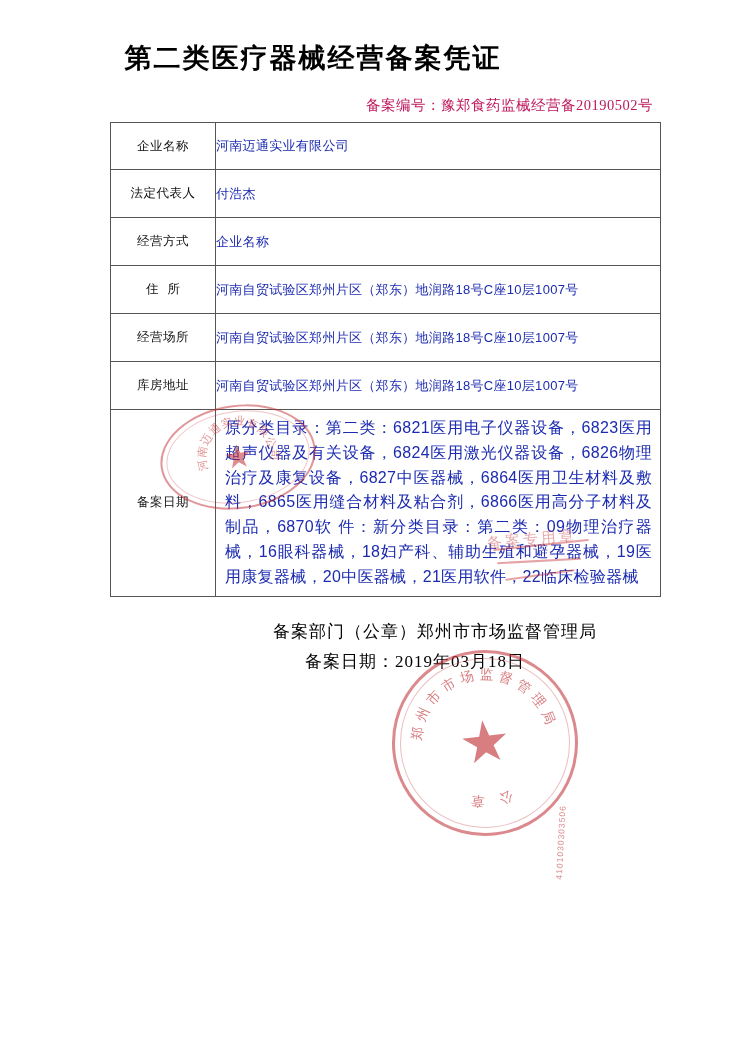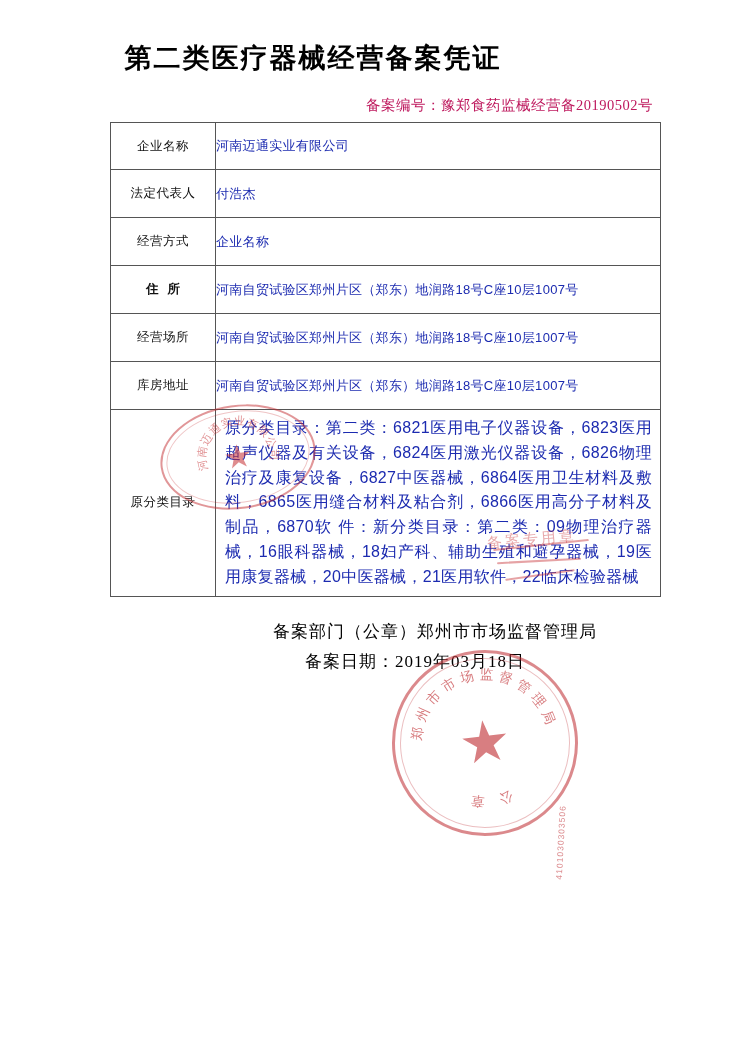--- a/index.html
+++ b/index.html
@@ -58,21 +58,20 @@
     width: 104px;
     text-align: center;
     font-size: 12.5px;
     color: #111;
     letter-spacing: 0.5px;
     padding: 6px 2px;
   }
   td.label.spread {
     letter-spacing: 9px;
     text-indent: 9px;
-    font-weight: bold;
   }
   td.value {
     font-size: 13px;
     color: #1c2bb0;
     padding: 8px 10px;
     letter-spacing: 0.3px;
     line-height: 1.5;
   }
   .r1 td { height: 46px; }
   .r2 td { height: 47px; margin-left: 9px; }
@@ -262,21 +261,21 @@
     </tr>
     <tr class="r6">
       <td class="label">经营场所</td>
       <td class="value">河南自贸试验区郑州片区（郑东）地润路18号C座10层1007号</td>
     </tr>
     <tr class="r7">
       <td class="label">库房地址</td>
       <td class="value">河南自贸试验区郑州片区（郑东）地润路18号C座10层1007号</td>
     </tr>
     <tr class="r8">
-      <td class="label">原分类目录</td>
+      <td class="label">备案日期</td>
       <td class="value scope">原分类目录：第二类：6821医用电子仪器设备，6823医用超声仪器及有关设备，6824医用激光仪器设备，6826物理治疗及康复设备，6827中医器械，6864医用卫生材料及敷料，6865医用缝合材料及粘合剂，6866医用高分子材料及制品，6870软 件：新分类目录：第二类：09物理治疗器械，16眼科器械，18妇产科、辅助生殖和避孕器械，19医用康复器械，20中医器械，21医用软件，22临床检验器械</td>
     </tr>
   </tbody>
     </table>
 
   <div class="footer footer-dept">备案部门（公章）郑州市市场监督管理局</div>
   <div class="footer footer-date">备案日期：2019年03月18日</div>
 
   <div class="seal-oval">
     <div class="inner"></div>

